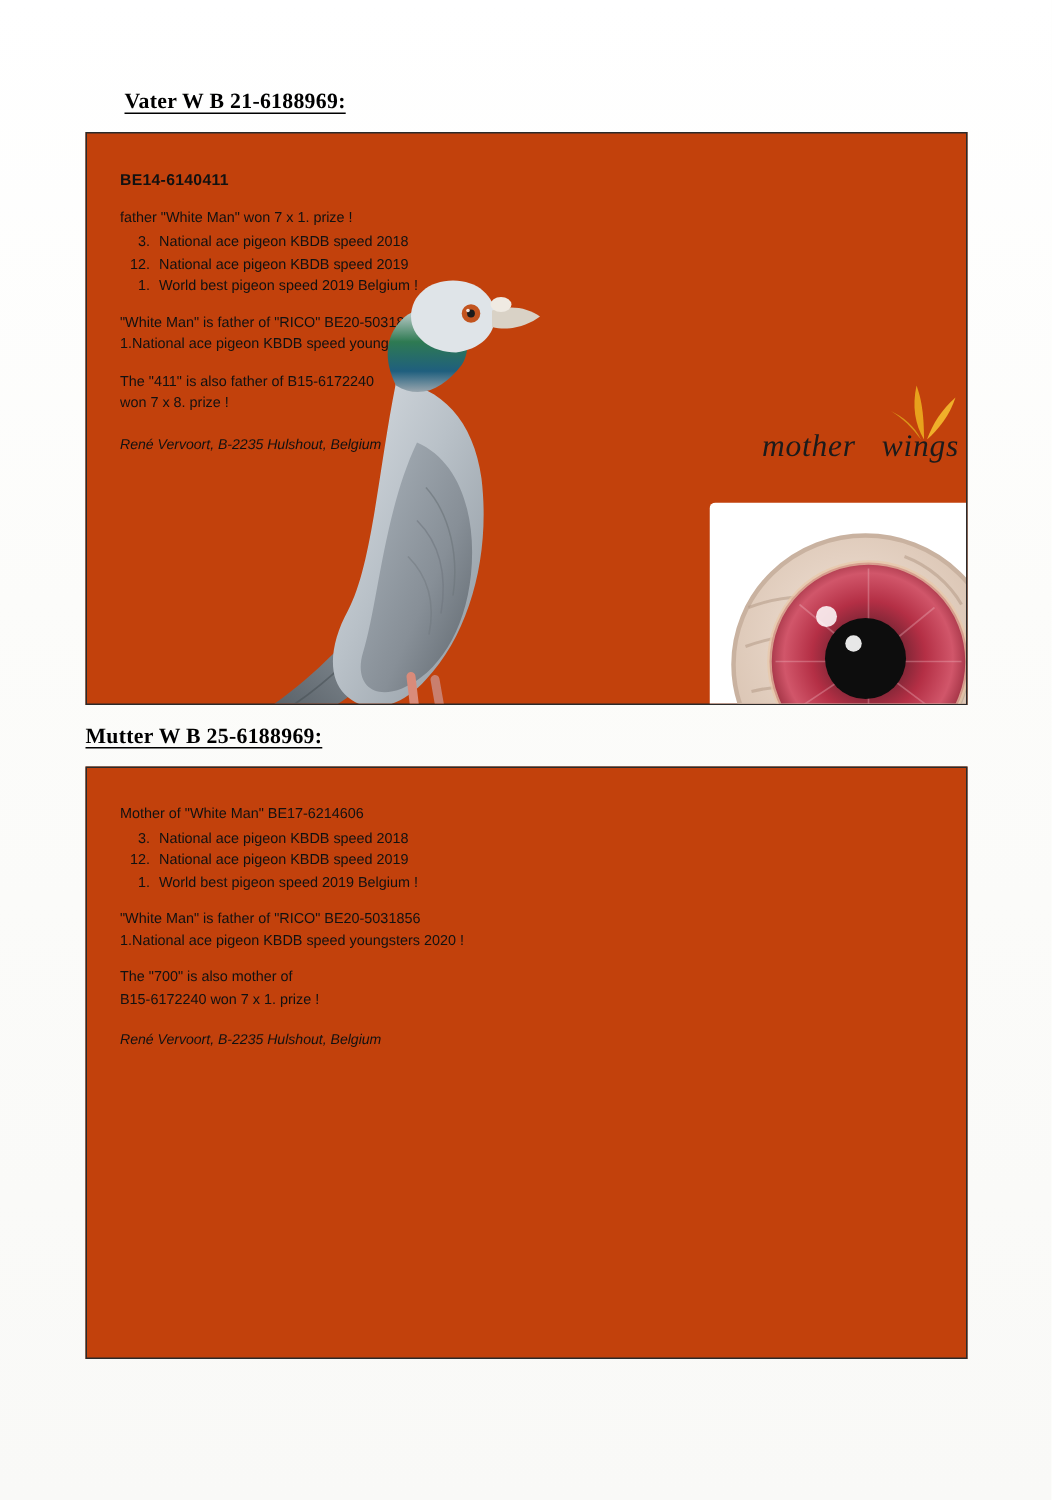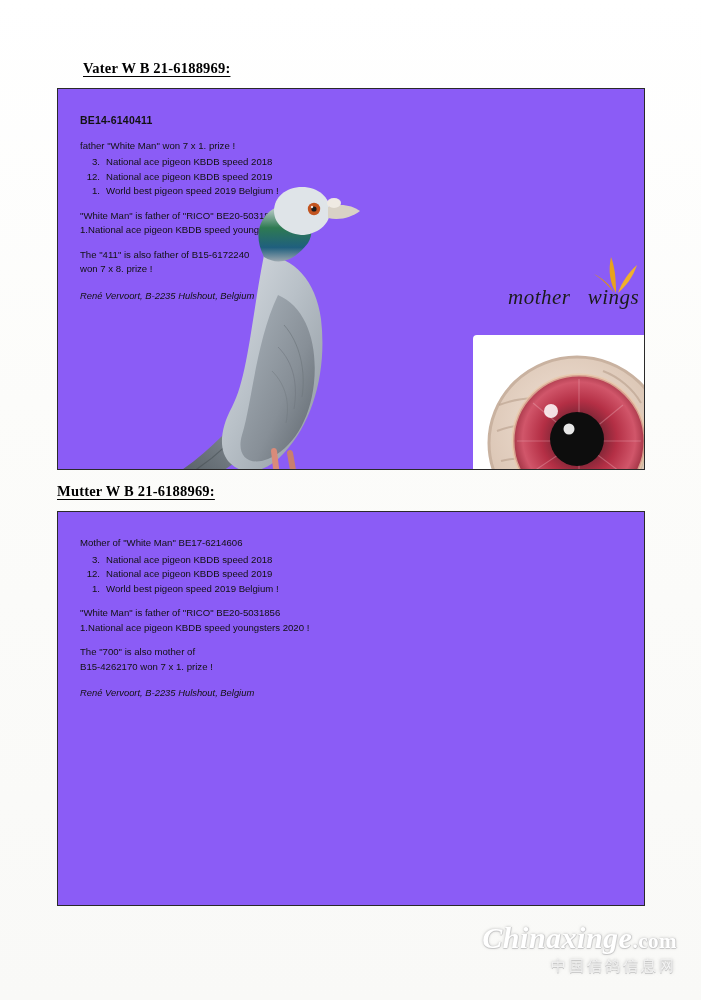--- a/index.html
+++ b/index.html
@@ -31,21 +31,21 @@
     color:#000;
     text-decoration:underline;
     text-underline-offset:3px;
   }
   #title-vater{left:73px;top:60px;margin-left:10px;}
   #title-mutter{left:57px;top:483px;}
 
   .card{
     position:absolute;
     border:1px solid #2a2a2a;
-    background:#8b5cf6;
+    background:#c2410c;
     overflow:hidden;
   }
   #card-vater{left:57px;top:88px;width:586px;height:380px;}
   #card-mutter{left:57px;top:511px;width:586px;height:393px;}
 
   .text-block{
     position:absolute;
     left:22px;
     top:24px;
     width:270px;
@@ -282,21 +282,21 @@
         <path d="M106 106 L44 106"></path>
           <path d="M106 106 L168 106"></path>
       </g>
       <circle cx="104" cy="104" r="27" fill="#0d0d0d"></circle>
       <circle cx="96" cy="94" r="5.5" fill="#ffffff" opacity=".9"></circle>
       <circle cx="78" cy="76" r="7" fill="#ffffff" opacity=".85"></circle>
     </svg>
 
   </div>
 
-  <div class="section-title" id="title-mutter">Mutter W B 21-6188969:</div>
+  <div class="section-title" id="title-mutter">Mutter W B 25-6188969:</div>
 
   <div class="card" id="card-mutter">
 
     <div class="text-block">
       <p class="lead">Mother of "White Man" BE17-6214606</p>
       <ol class="prizes">
         <li>
           <span class="num">3.</span>
           <span>National ace pigeon KBDB speed 2018</span>
         </li>
@@ -308,27 +308,21 @@
           <span class="num">1.</span>
           <span>World best pigeon speed 2019 Belgium !</span>
         </li>
       </ol>
       <p class="para">
         <span>"White Man" is father of "RICO" BE20-5031856</span><br>
         <span>1.National ace pigeon KBDB speed youngsters 2020 !</span>
       </p>
       <p class="para">
         <span>The "700" is also mother of</span><br>
-        <span>B15-4262170 won 7 x 1. prize !</span>
+        <span>B15-6172240 won 7 x 1. prize !</span>
       </p>
       <div class="credit">René Vervoort, B-2235 Hulshout, Belgium</div>
     </div>
 
   </div>
 
-  <div class="watermark">
-    <div class="wm-main">
-      <span>Chinaxinge</span><span class="dotcom">.com</span>
-    </div>
-    <div class="wm-sub">中国信鸽信息网</div>
-  </div>
 
 </div>
 
 </body></html>

